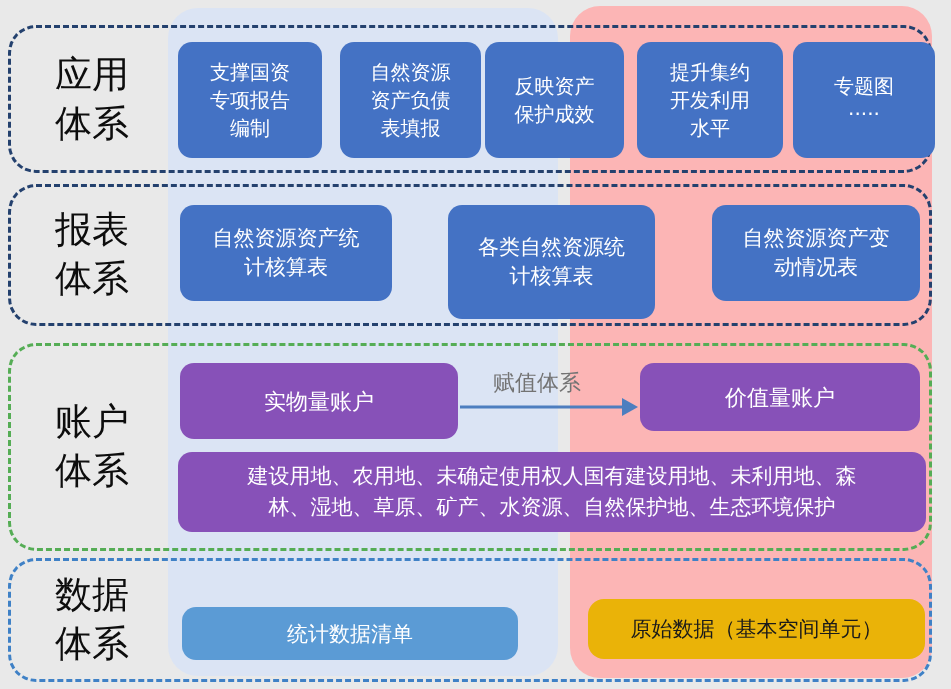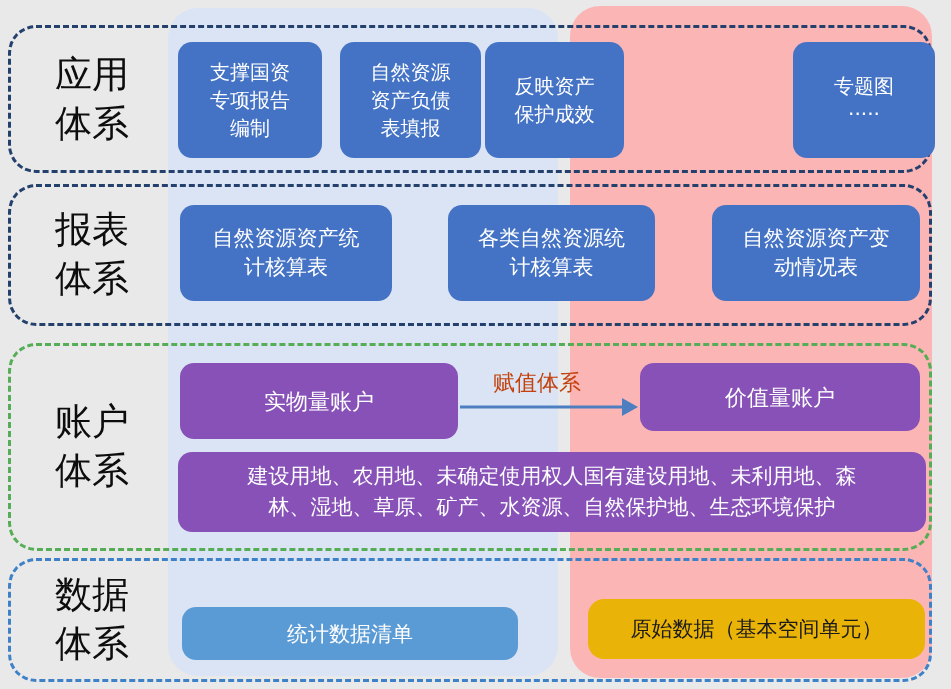--- a/index.html
+++ b/index.html
@@ -53,31 +53,31 @@
 
   
   .b1-1{left:178px;top:42px;width:144px;height:116px;}
   .b1-2{left:340px;top:42px;width:141px;height:116px;}
   .b1-3{left:485px;top:42px;width:139px;height:116px;text-align:center;}
   .b1-4{left:637px;top:42px;width:146px;height:116px;}
   .b1-5{left:793px;top:42px;width:142px;height:116px;}
 
   
   .b2-1{left:180px;top:205px;width:212px;height:96px;font-size:21px;}
-  .b2-2{left:448px;top:205px;width:207px;height:96px;font-size:21px;}
+  .b2-2{left:448px;top:205px;width:207px;height:114px;font-size:21px;}
   .b2-3{left:712px;top:205px;width:208px;height:96px;font-size:21px;}
 
   
   .acc-physical{left:180px;top:363px;width:278px;height:76px;}
   .acc-value{left:640px;top:363px;width:280px;height:68px;}
   .acc-categories{left:178px;top:452px;width:748px;height:80px;font-size:21px;line-height:1.5;padding:0 8px;}
   .arrow-wrap{position:absolute;left:458px;top:390px;width:182px;height:34px;}
   .arrow-label{
     position:absolute;left:462px;top:368px;width:150px;
-    text-align:center;color:#c2410c;font-size:22px;font-weight:500;
+    text-align:center;color:#737373;font-size:22px;font-weight:500;
   }
 
   
   .d-stat{left:182px;top:607px;width:336px;height:53px;}
   .d-raw{left:588px;top:599px;width:337px;height:60px;}
 </style>
 </head>
 <body>
 
 <div class="canvas">
@@ -100,20 +100,23 @@
 体系</div>
 
   <div class="box blue-box b1-1">支撑国资
 专项报告
 编制</div>
   <div class="box blue-box b1-2">自然资源
 资产负债
 表填报</div>
   <div class="box blue-box b1-3">反映资产
 保护成效</div>
+  <div class="box blue-box b1-4">提升集约
+开发利用
+水平</div>
   <div class="box blue-box b1-5">专题图
 ·····</div>
 
   <div class="box blue-box b2-1">自然资源资产统
 计核算表</div>
   <div class="box blue-box b2-2">各类自然资源统
 计核算表</div>
   <div class="box blue-box b2-3">自然资源资产变
 动情况表</div>
 

